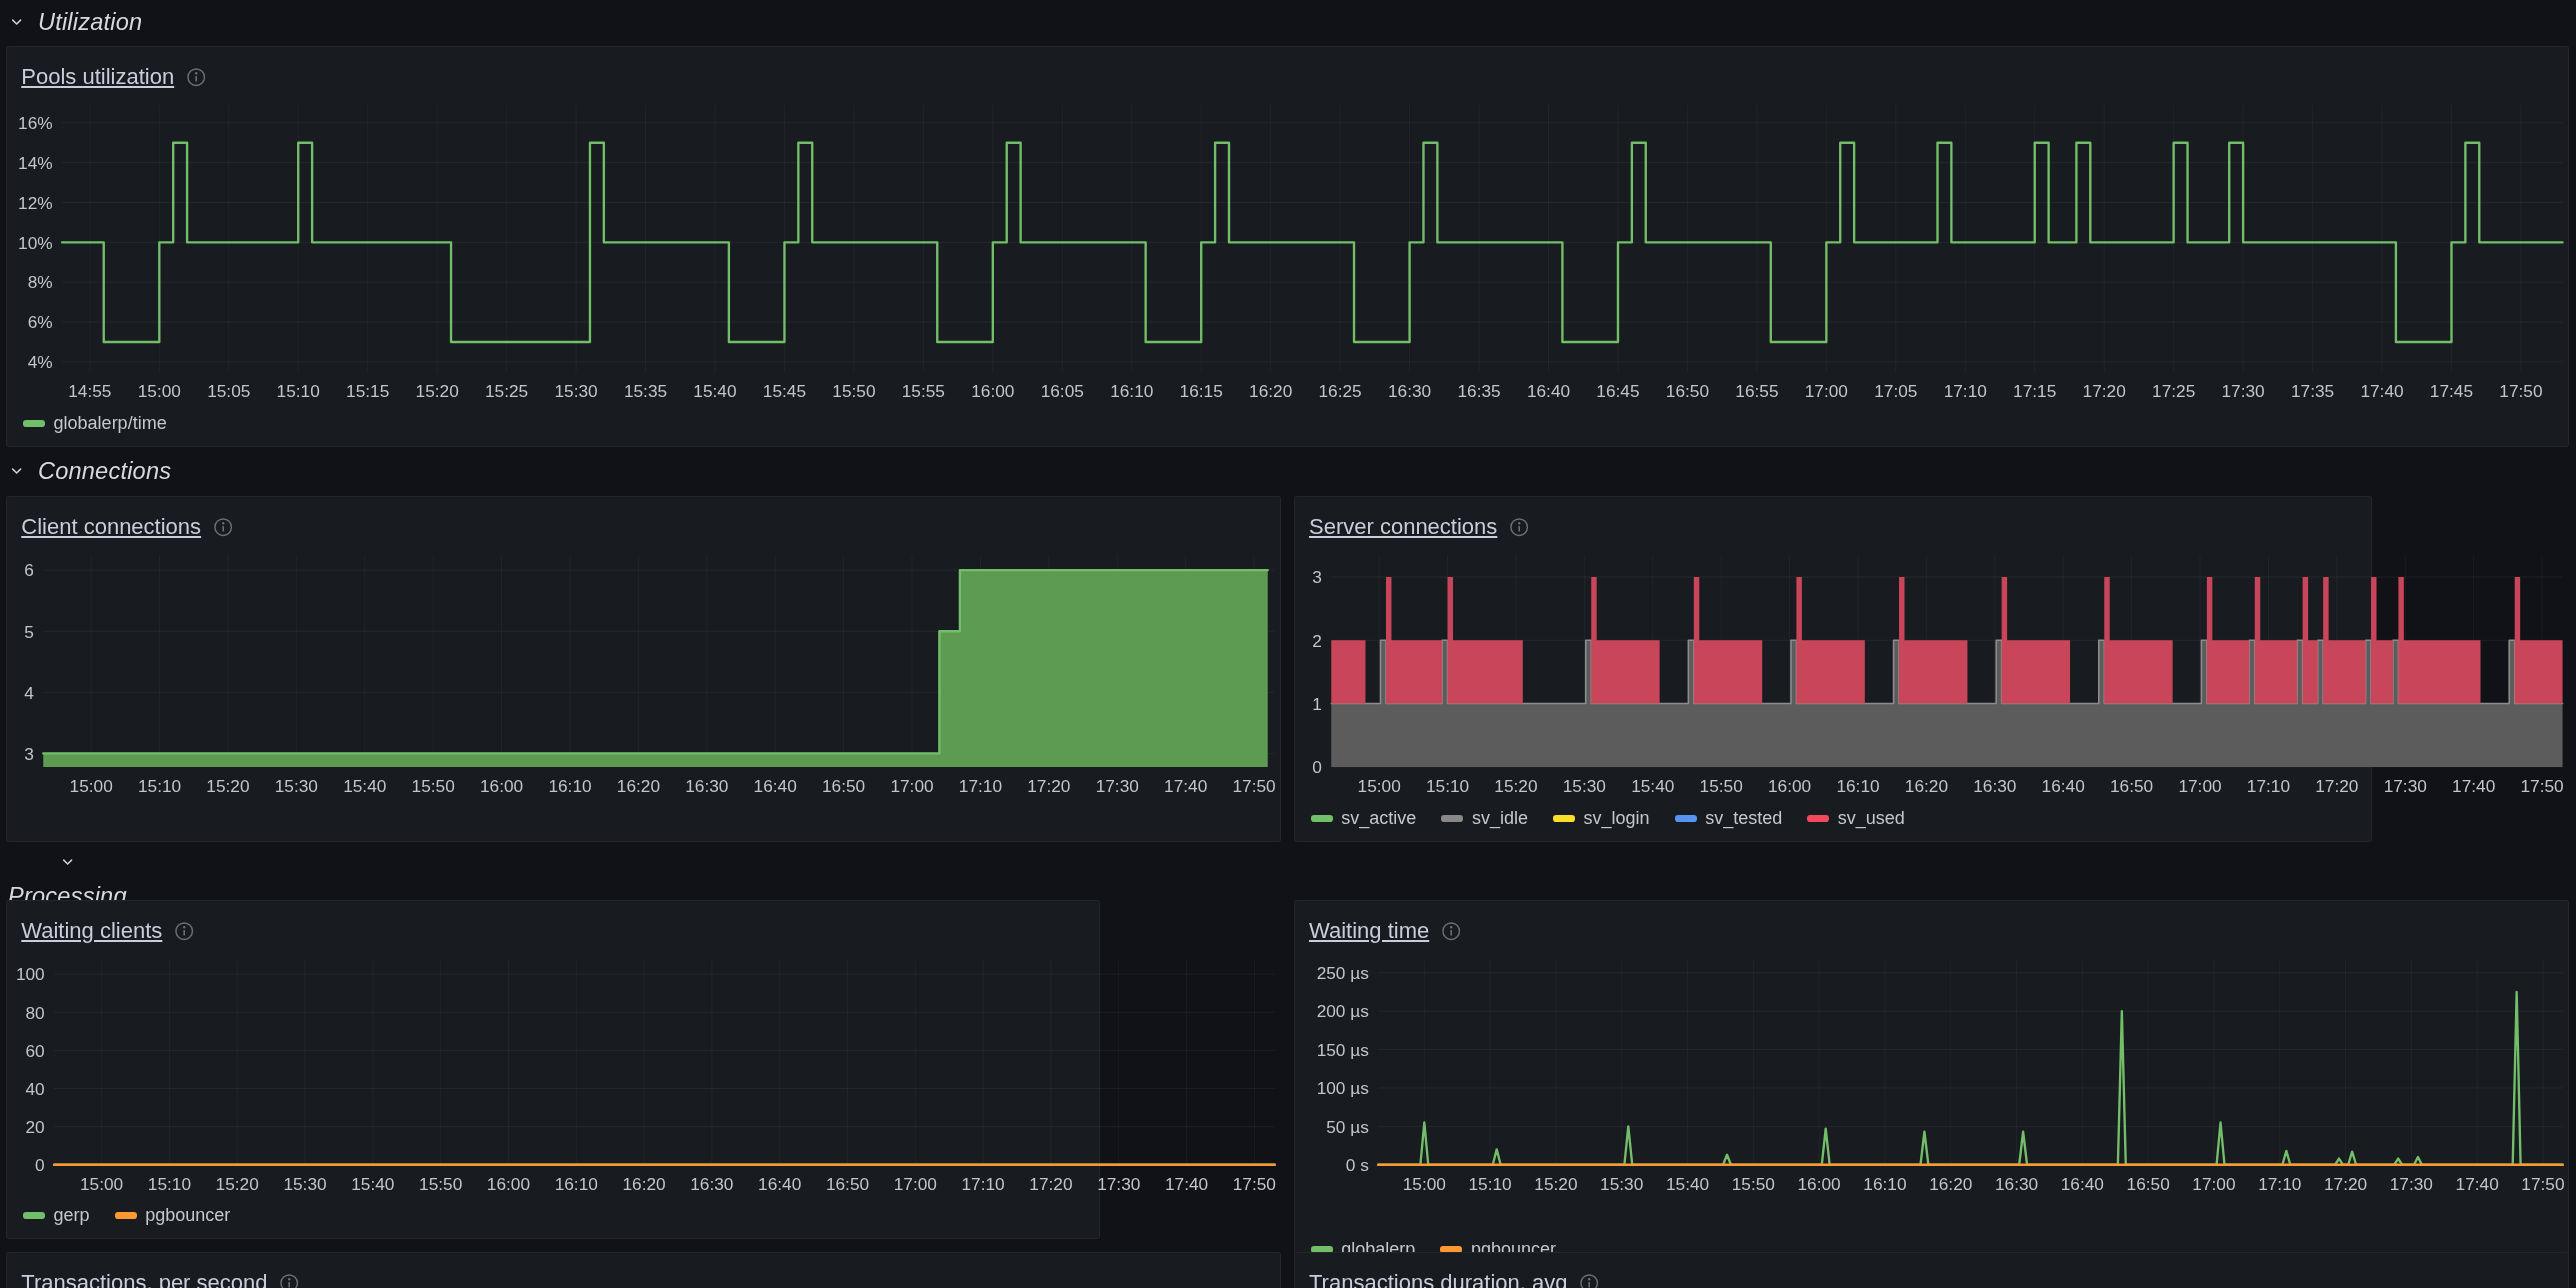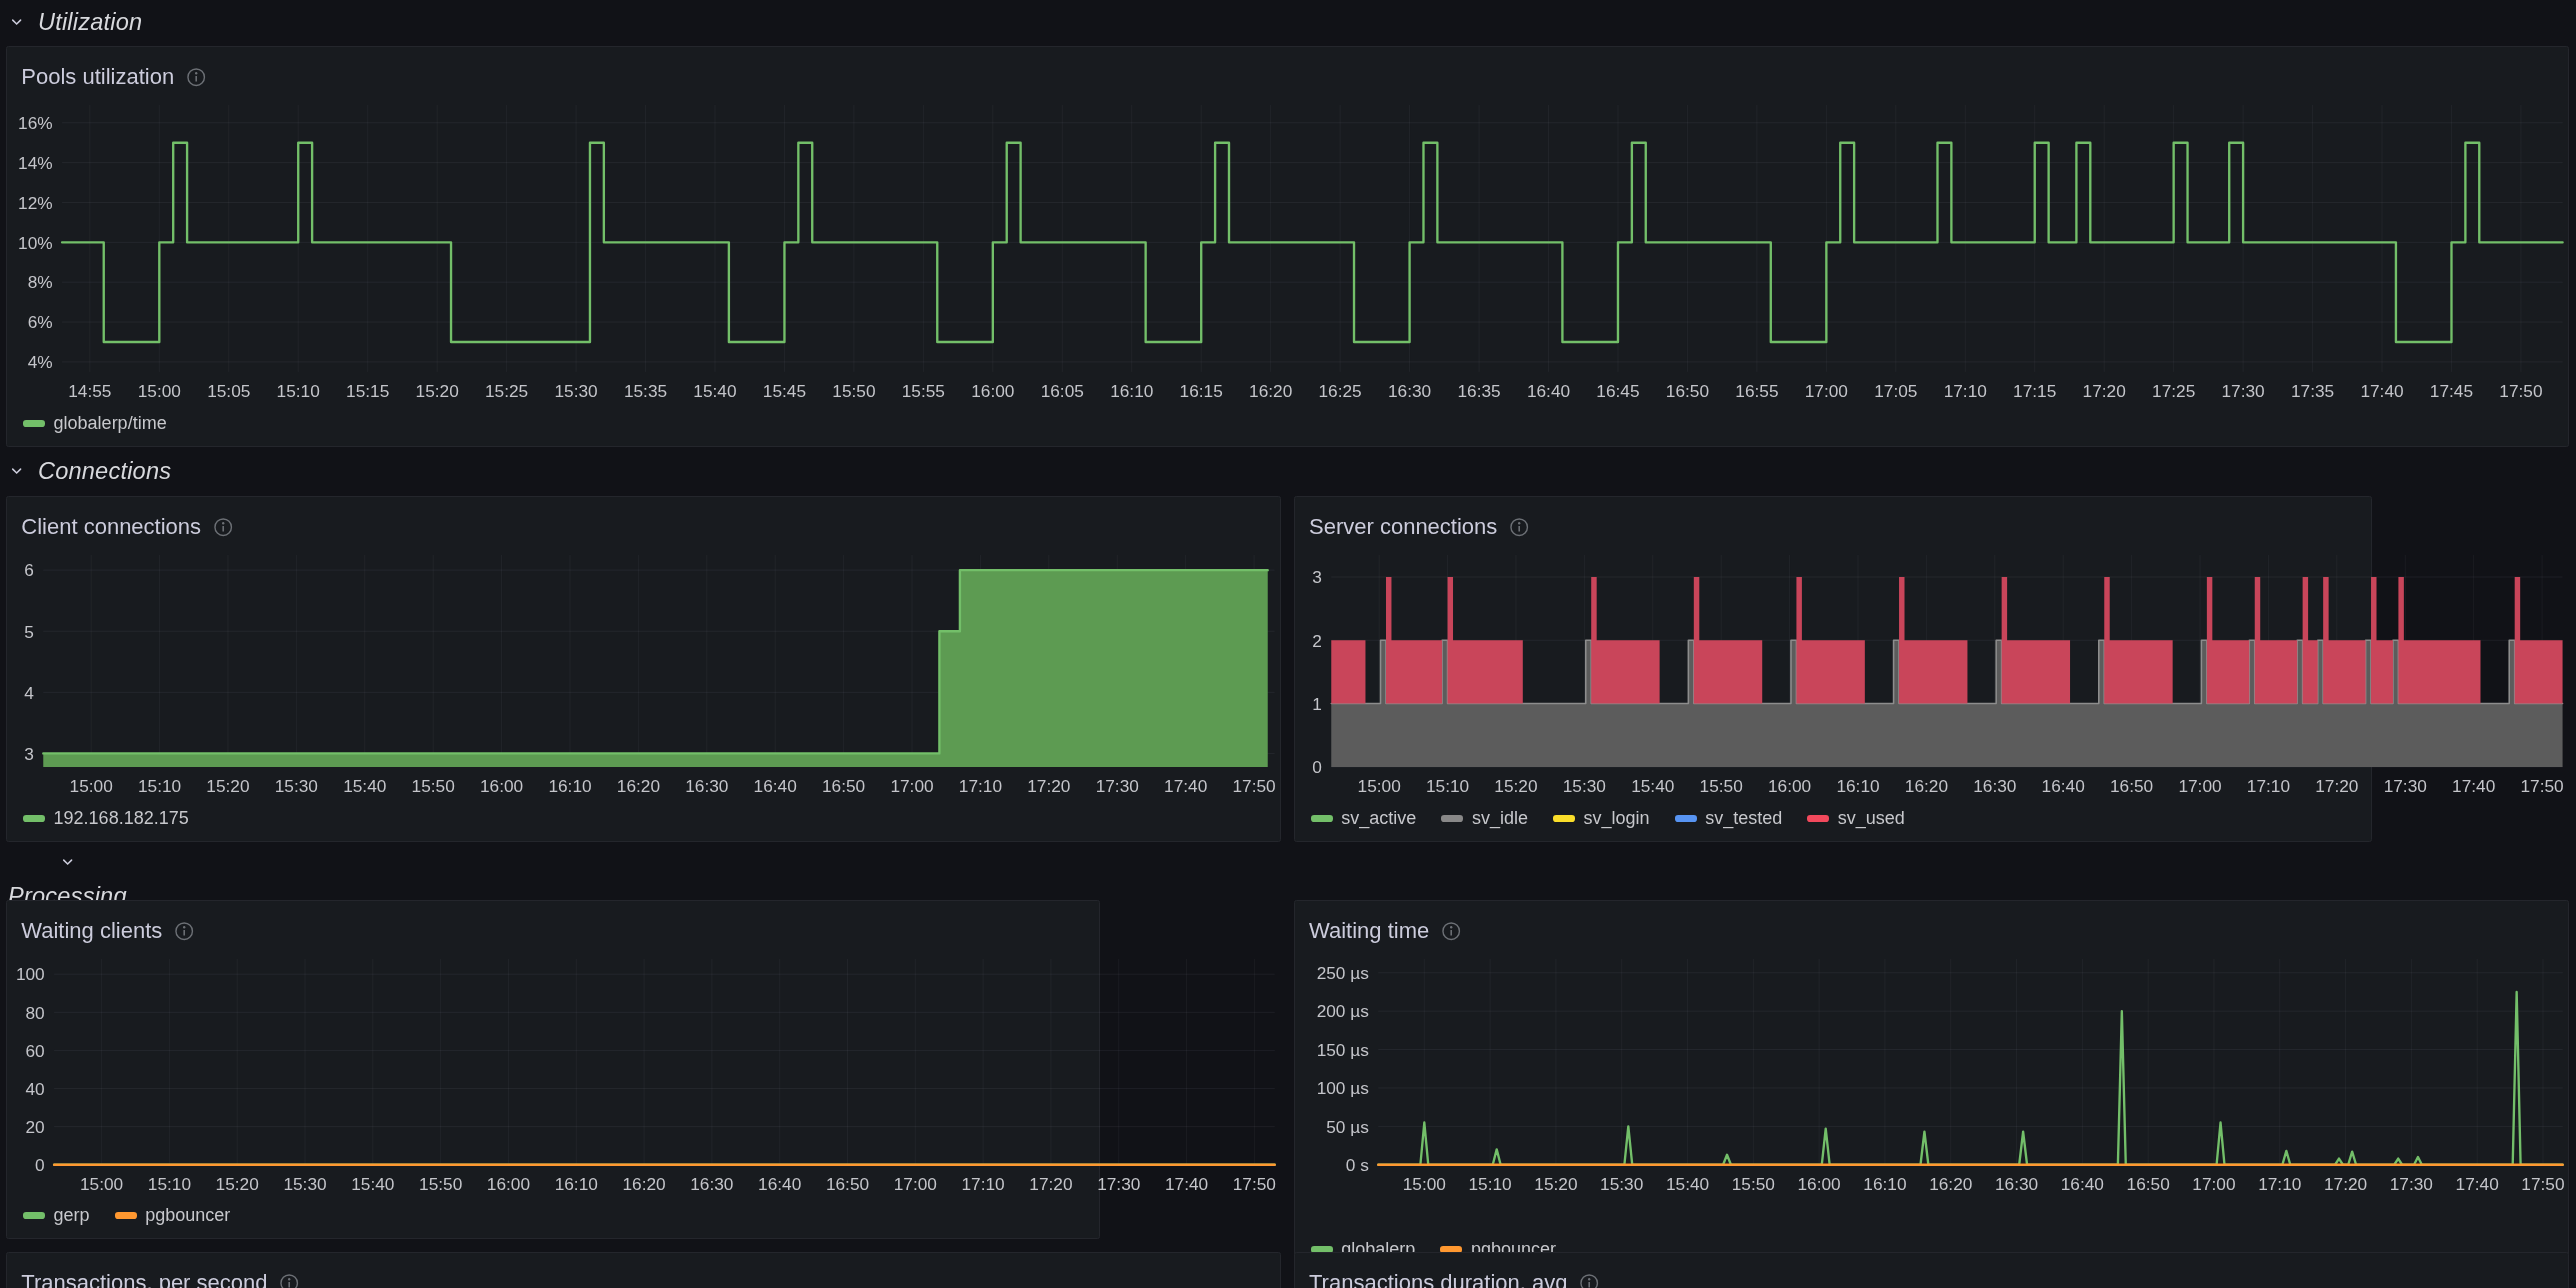--- a/index.html
+++ b/index.html
@@ -2,21 +2,21 @@
 <html style="font-size:12.6px"><head>
 <meta charset="utf-8">
 <style>
   html,body{margin:0;padding:0;background:#111217;}
   body{font-family:"Liberation Sans","DejaVu Sans",sans-serif;}
   #page{position:relative;width:2576px;height:1289px;overflow:hidden;background:#111217;color:#ccccdc;}
   .section-header{position:absolute;left:0;height:44px;display:flex;align-items:center;gap:12.6px;padding-left:8px;cursor:pointer;font-style:italic;}
   .chev{display:flex;align-items:center;}
   .sec-title{font-size:23.6px;font-weight:500;color:#d8d9dd;letter-spacing:0.2px;}
   .panel{position:absolute;background:#181b1f;border:0.8px solid #24262c;border-radius:2.4px;display:flex;flex-direction:column;box-sizing:border-box;}
-  .panel-header{height:41px;flex:0 0 41px;display:flex;align-items:center;gap:11.8px;padding:9.4px 14px 0;}
+  .panel-header{height:41px;flex:0 0 41px;display:flex;align-items:center;gap:11.8px;padding:9.4px 14px 0;text-decoration:underline;}
   .p-title{font-size:22px;font-weight:500;color:#ccccdc;white-space:nowrap;}
   .info{display:flex;align-items:center;opacity:.85;}
   .chart{flex:1 1 auto;min-height:0;position:relative;}
   .legend{flex:0 0 33px;display:flex;align-items:flex-start;gap:25px;padding:4.7px 0 0 15.7px;font-size:18px;color:#c7c8cc;}
   .li{display:flex;align-items:center;gap:8.6px;cursor:pointer;}
   .sw{width:22px;height:6.3px;border-radius:3.1px;display:inline-block;}
   svg text.tick{font-size:22px;fill:#c4c5ca;font-family:"Liberation Sans","DejaVu Sans",sans-serif;}
 </style>
 </head>
 <body>
@@ -201,26 +201,20 @@
           <text class="tick" x="1326.5333333333333" y="312" text-anchor="middle">17:20</text>
           <line x1="1413.6444444444444" y1="10" x2="1413.6444444444444" y2="280" stroke="rgba(204,204,220,0.07)" stroke-width="1"></line>
           <text class="tick" x="1413.6444444444444" y="312" text-anchor="middle">17:30</text>
           <line x1="1500.7555555555557" y1="10" x2="1500.7555555555557" y2="280" stroke="rgba(204,204,220,0.07)" stroke-width="1"></line>
           <text class="tick" x="1500.7555555555557" y="312" text-anchor="middle">17:40</text>
           <line x1="1587.8666666666666" y1="10" x2="1587.8666666666666" y2="280" stroke="rgba(204,204,220,0.07)" stroke-width="1"></line>
           <text class="tick" x="1587.8666666666666" y="312" text-anchor="middle">17:50</text>
           <path d="M 46 262.88184438040344 L 1187.1555555555556 262.88184438040344 L 1187.1555555555556 107.26224783861672 L 1213.288888888889 107.26224783861672 L 1213.288888888889 29.452449567723356 L 1605.288888888889 29.452449567723356 L 1605.288888888889 29.452449567723356  L 1605.288888888889 280 L 46 280 Z" fill="#5d9b52"></path>
           <path d="M 46 262.88184438040344 L 1187.1555555555556 262.88184438040344 L 1187.1555555555556 107.26224783861672 L 1213.288888888889 107.26224783861672 L 1213.288888888889 29.452449567723356 L 1605.288888888889 29.452449567723356 L 1605.288888888889 29.452449567723356 " fill="none" stroke="#73BF69" stroke-width="3" stroke-linejoin="round" stroke-linecap="round"></path>
         </svg></div>
-    <div class="legend">
-        <span class="li">
-          <span class="sw" style="background:#73BF69"></span>
-          <span>192.168.182.175</span>
-        </span>
-      </div>
   </div>
 
   <div class="panel" style="left:1294px;top:496px;width:1078px;height:346px;">
     <div class="panel-header">
       <span class="p-title">Server connections</span>
       <span class="info">
         <svg width="20.4" height="20.4" viewBox="0 0 26 26">
             <circle cx="13" cy="13" r="10.5" fill="none" stroke="#7b7f85" stroke-width="1.8"></circle>
             <line x1="13" y1="11.5" x2="13" y2="18.5" stroke="#7b7f85" stroke-width="2"></line>
             <circle cx="13" cy="8" r="1.5" fill="#7b7f85"></circle>

